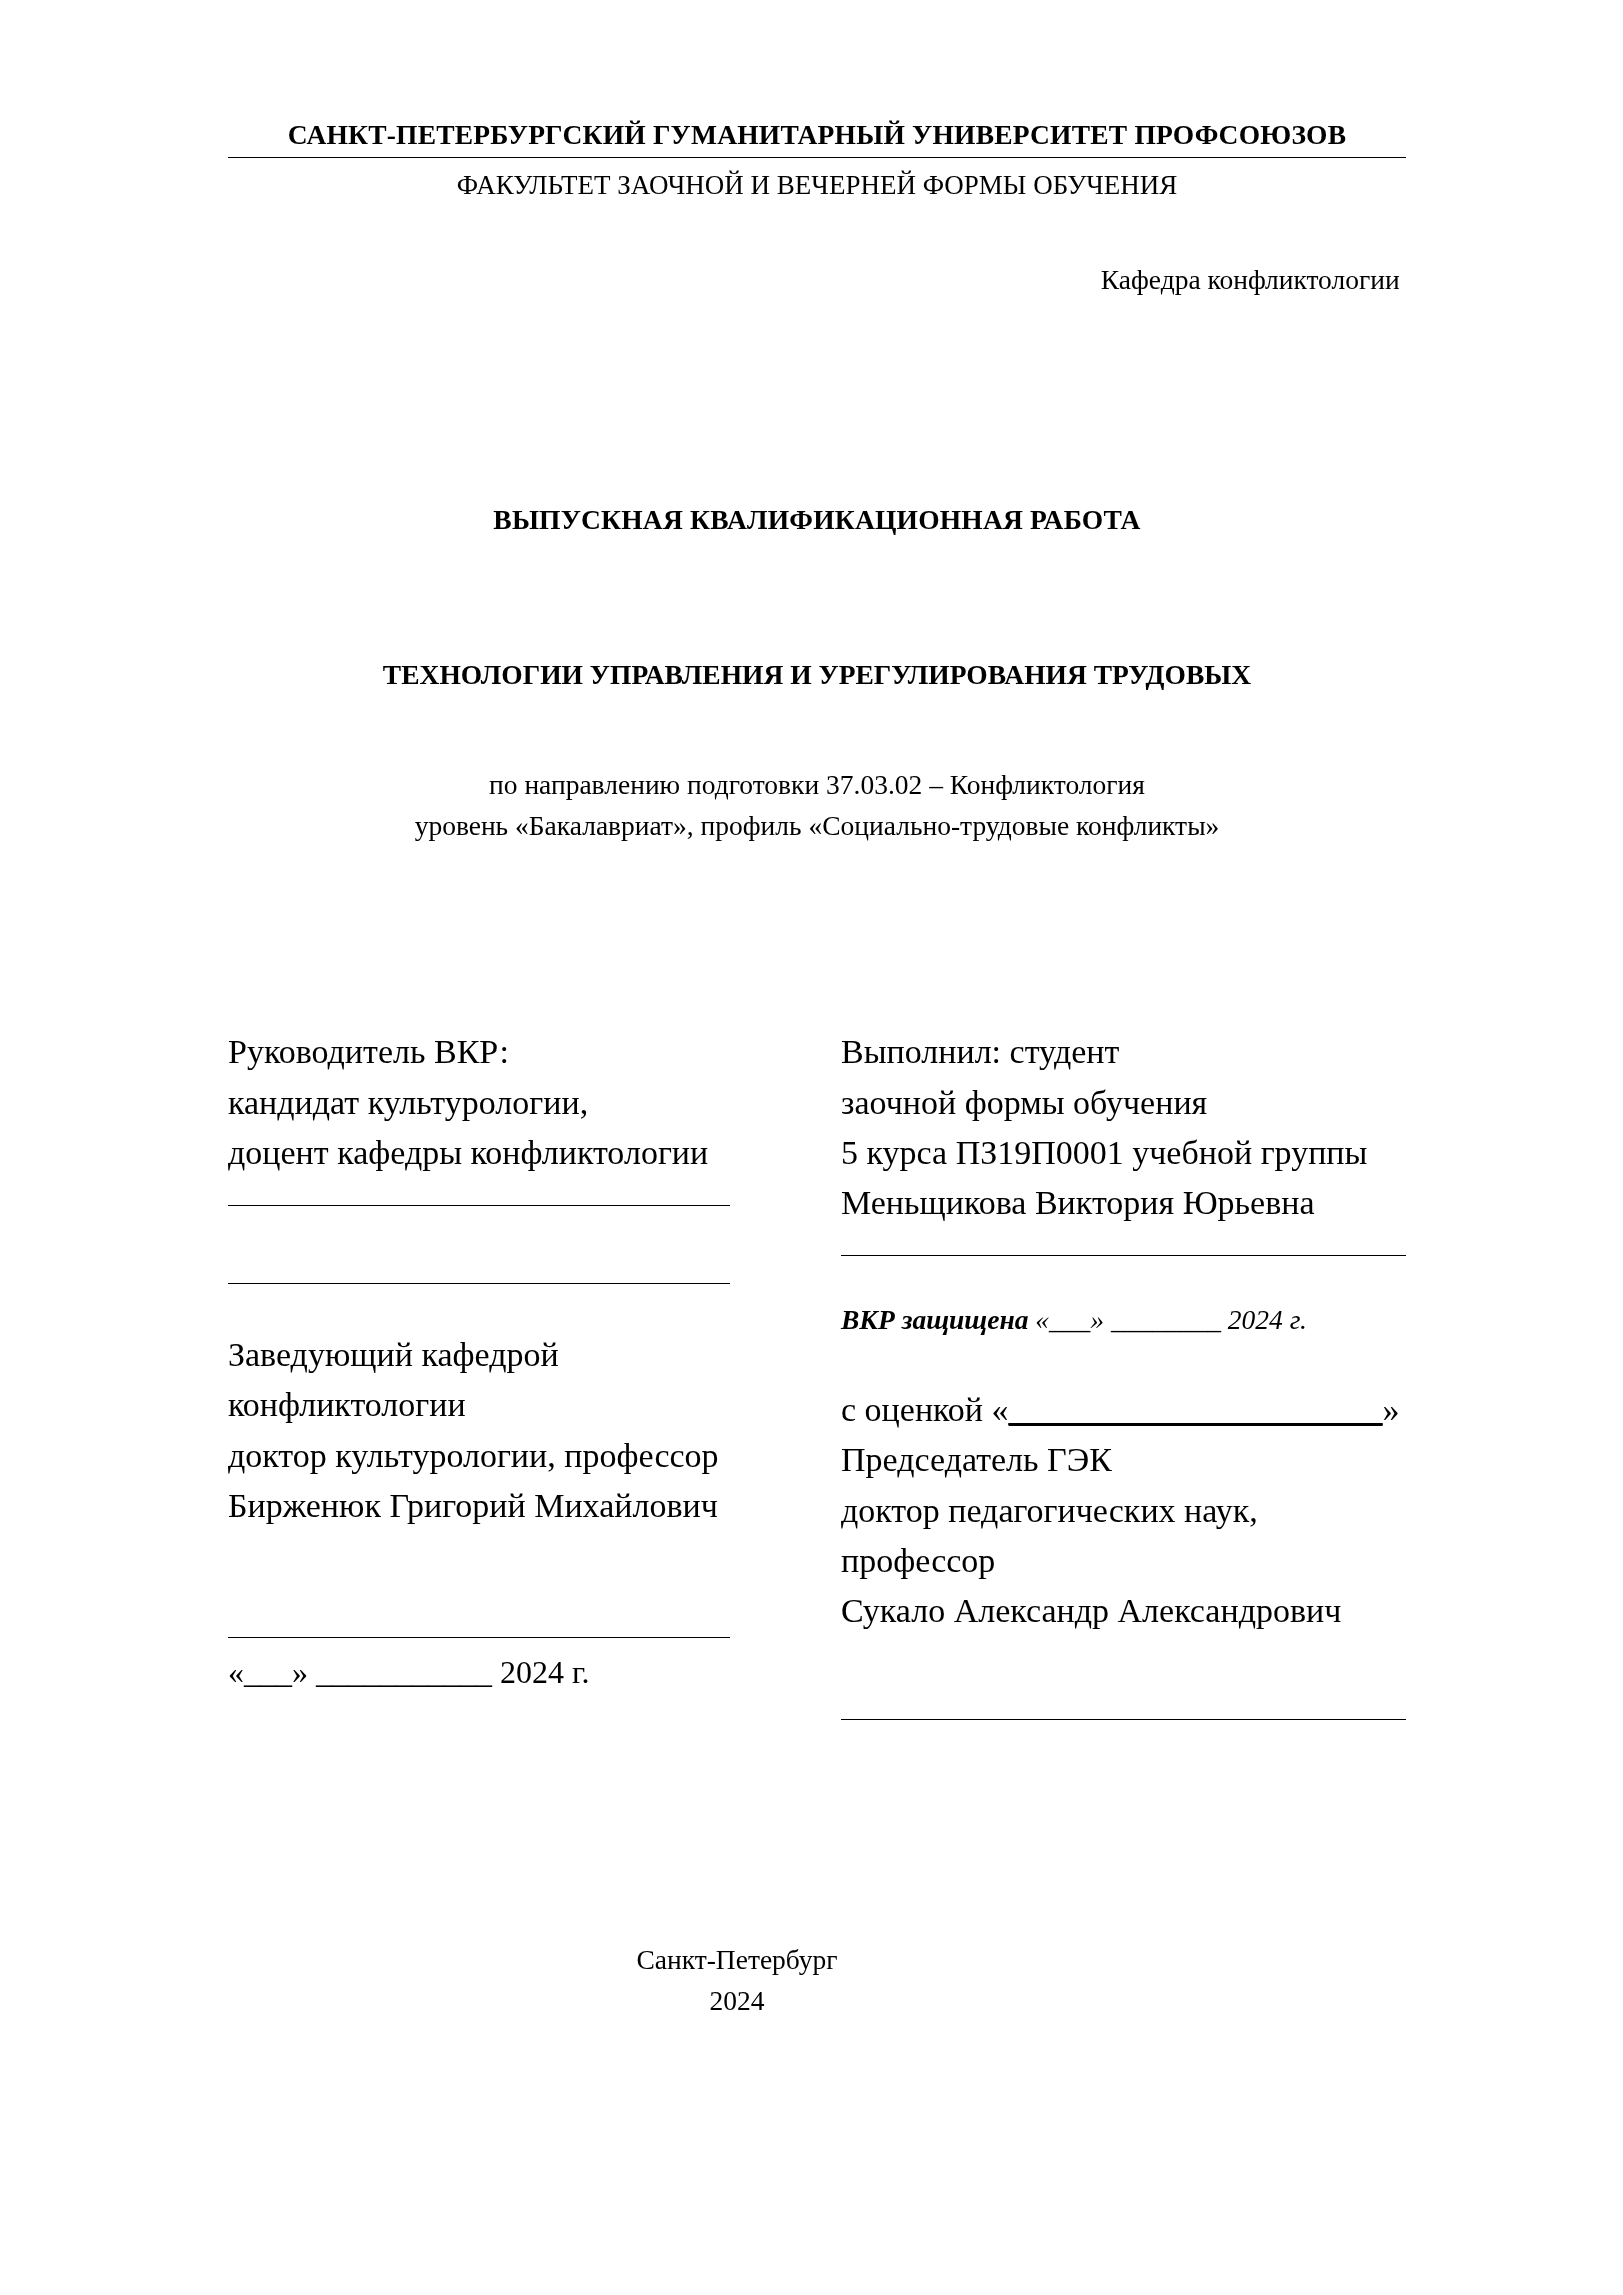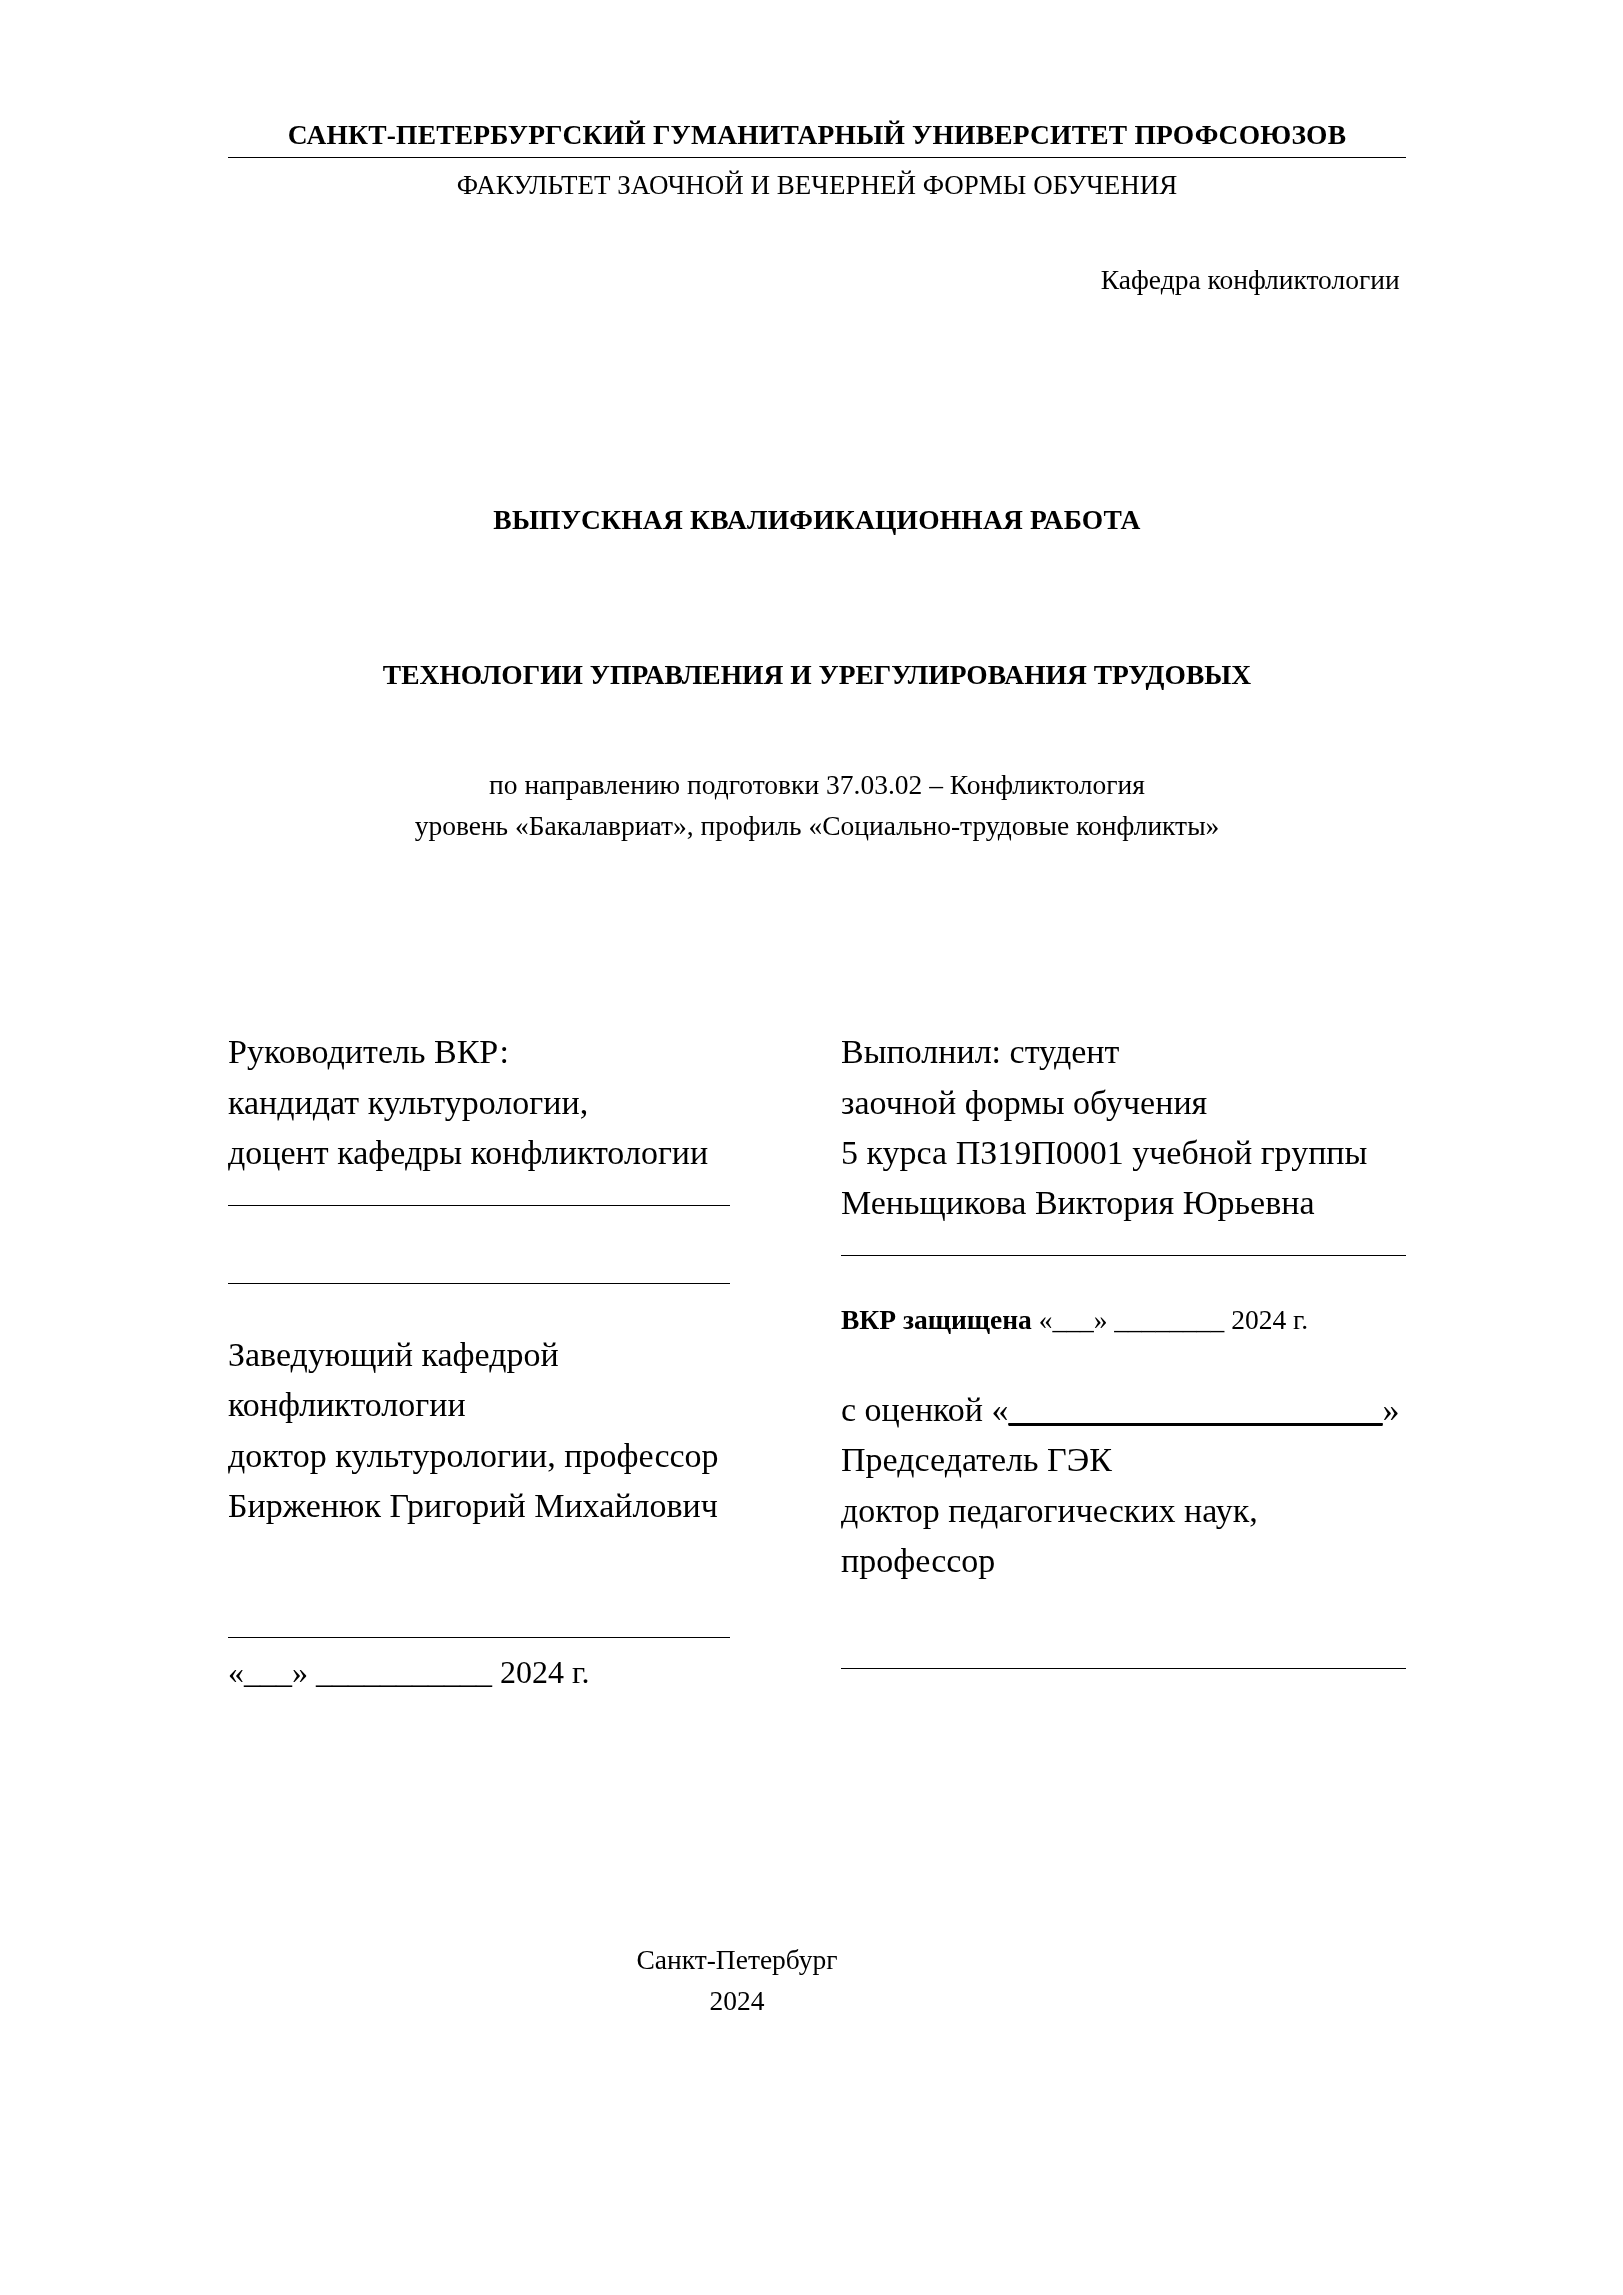--- a/index.html
+++ b/index.html
@@ -100,20 +100,21 @@
   }
   .sigline.short {
     width: 502px;
   }
   .gap-md { height: 50px; }
 
   .defended {
     font-size: 27.5px;
     line-height: 1.48;
     margin-top: 44px;
+    font-style: italic;
   }
   .defended b { font-weight: bold; }
 
   .block2 {
     margin-top: 46px;
   }
 
   .date-line {
     font-size: 32px;
     margin-top: 16px;
@@ -188,20 +189,21 @@
         </div>
 
         <div class="txt" style="margin-top:44px">
           <span>с оценкой «</span><span style="text-decoration:underline">______________________</span><span>»</span>
         </div>
 
         <div class="txt">
           <div>Председатель ГЭК</div>
           <div>доктор педагогических наук,</div>
           <div>профессор</div>
+          <div>Сукало Александр Александрович</div>
         </div>
         <div style="height:55px"></div>
         <div class="sigline"></div>
       </div>
     </div>
   </div>
 
   <div class="footer">
     <div>Санкт-Петербург</div>
     <div>2024</div>

